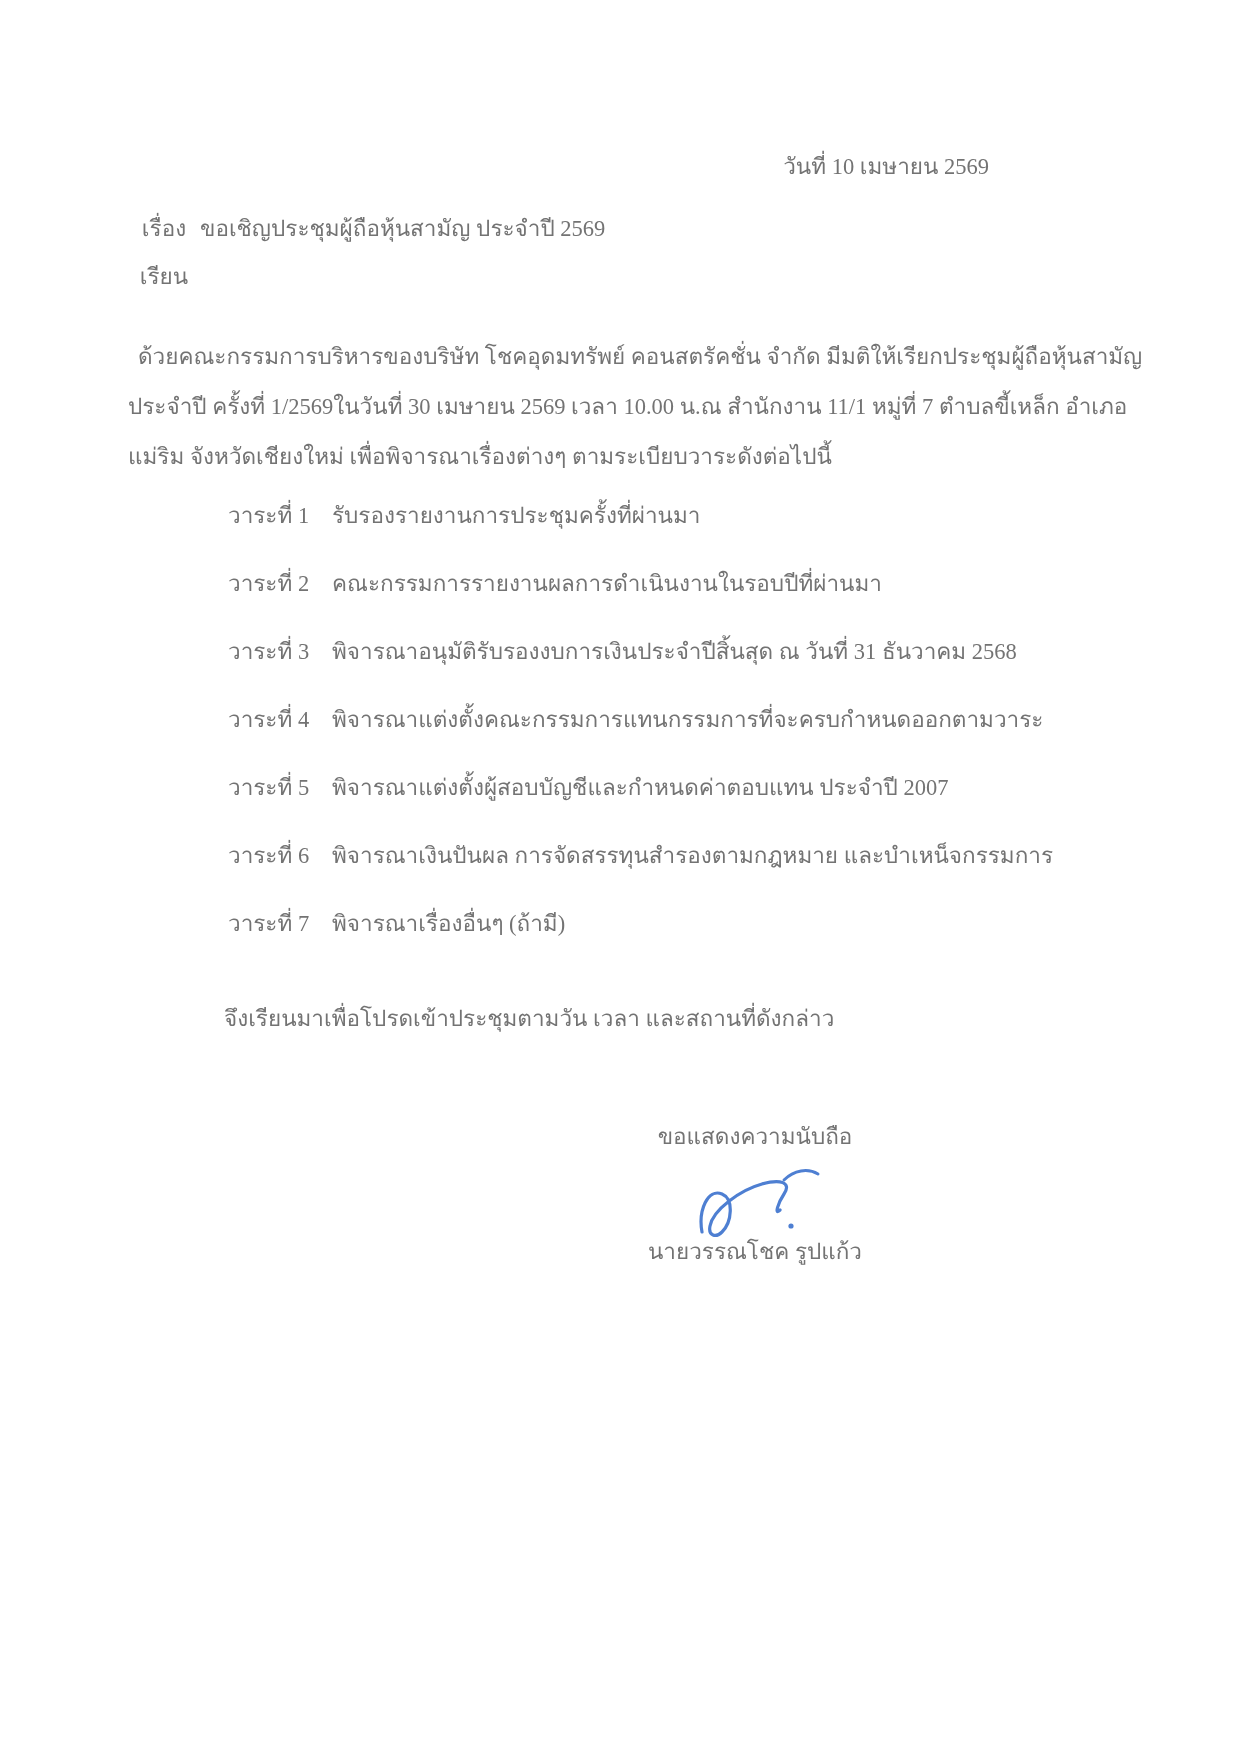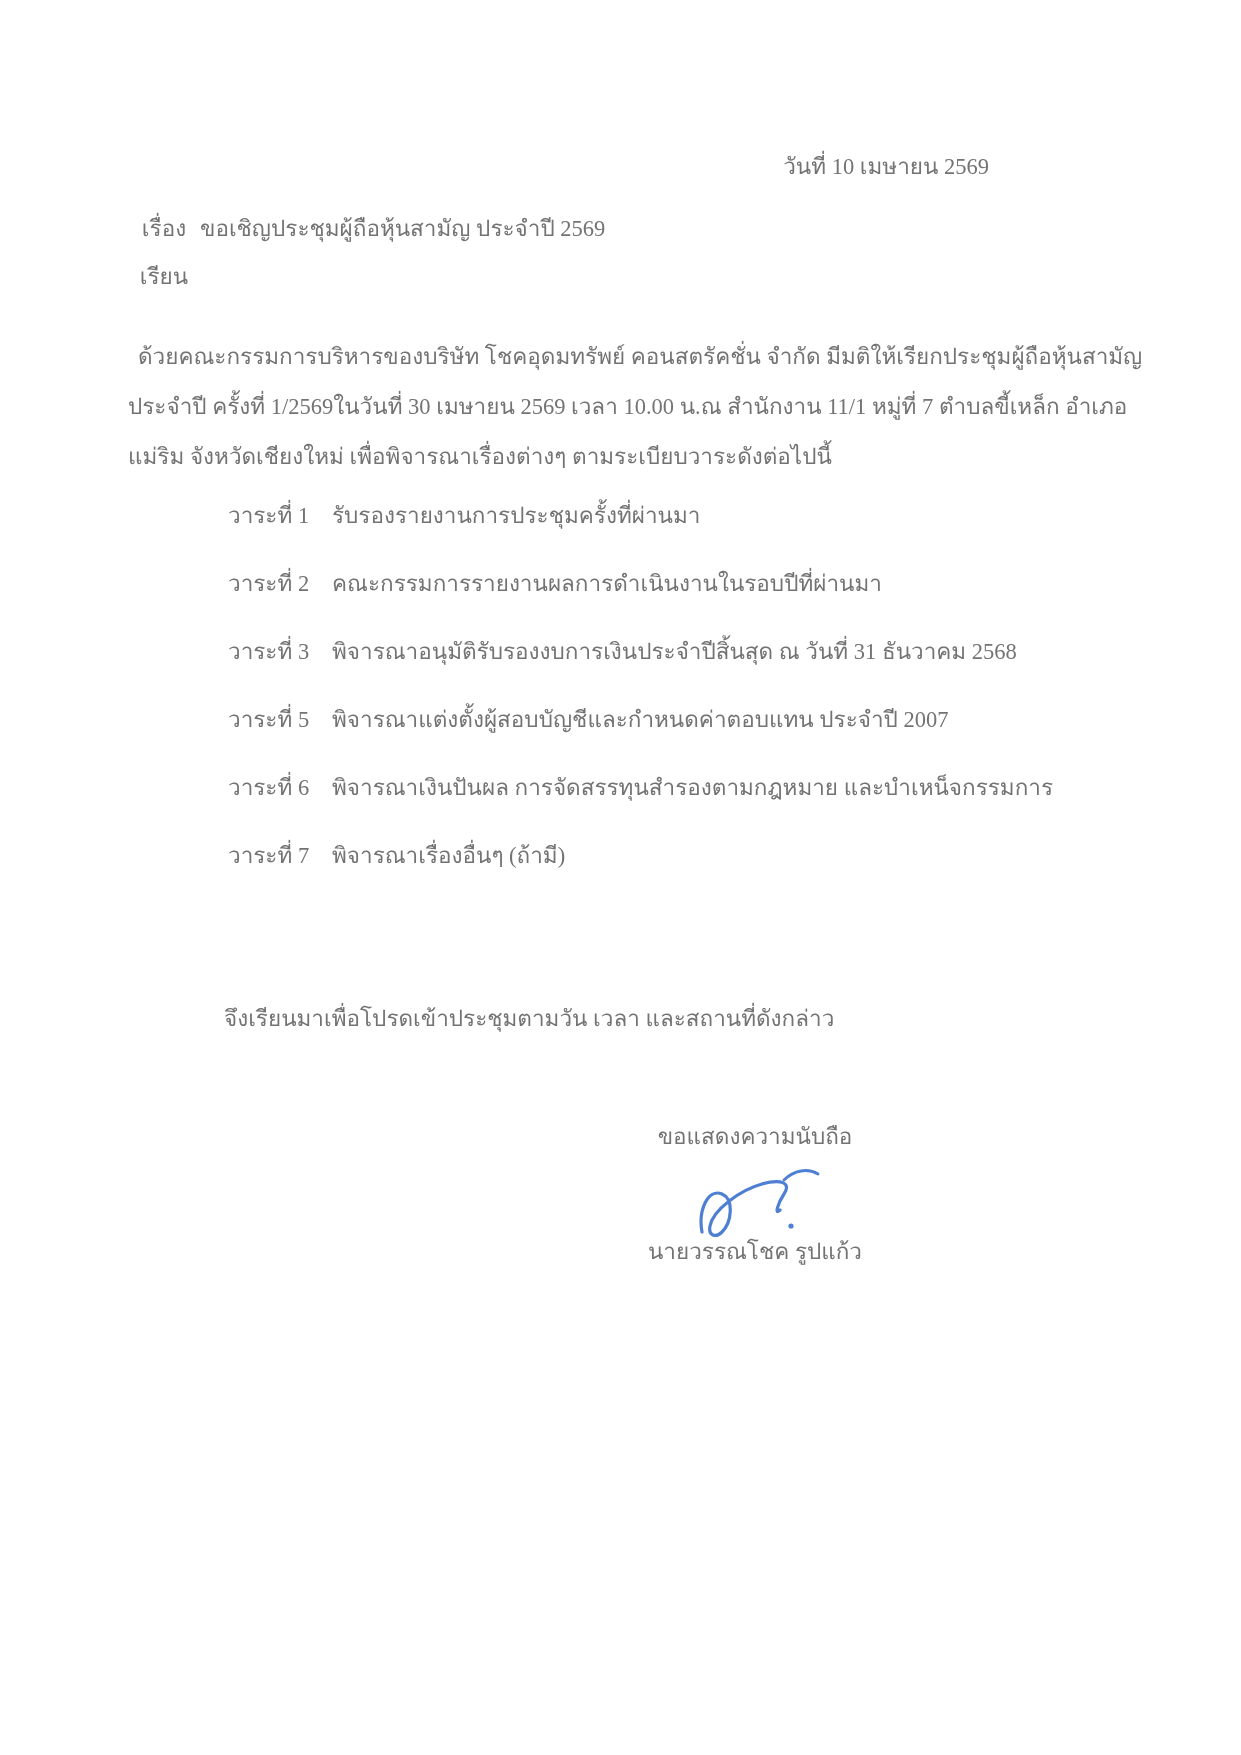--- a/index.html
+++ b/index.html
@@ -111,20 +111,24 @@
     </div>
     <div class="agenda-row">
       <span class="agenda-label">วาระที่ 2</span>
       <span>คณะกรรมการรายงานผลการดำเนินงานในรอบปีที่ผ่านมา</span>
     </div>
     <div class="agenda-row">
       <span class="agenda-label">วาระที่ 3</span>
       <span>พิจารณาอนุมัติรับรองงบการเงินประจำปีสิ้นสุด ณ วันที่ 31 ธันวาคม 2568</span>
     </div>
     <div class="agenda-row">
+      <span class="agenda-label">วาระที่ 4</span>
+      <span>พิจารณาแต่งตั้งคณะกรรมการแทนกรรมการที่จะครบกำหนดออกตามวาระ</span>
+    </div>
+    <div class="agenda-row">
       <span class="agenda-label">วาระที่ 5</span>
       <span>พิจารณาแต่งตั้งผู้สอบบัญชีและกำหนดค่าตอบแทน ประจำปี 2007</span>
     </div>
     <div class="agenda-row">
       <span class="agenda-label">วาระที่ 6</span>
       <span>พิจารณาเงินปันผล การจัดสรรทุนสำรองตามกฎหมาย และบำเหน็จกรรมการ</span>
     </div>
     <div class="agenda-row">
       <span class="agenda-label">วาระที่ 7</span>
       <span>พิจารณาเรื่องอื่นๆ (ถ้ามี)</span>

